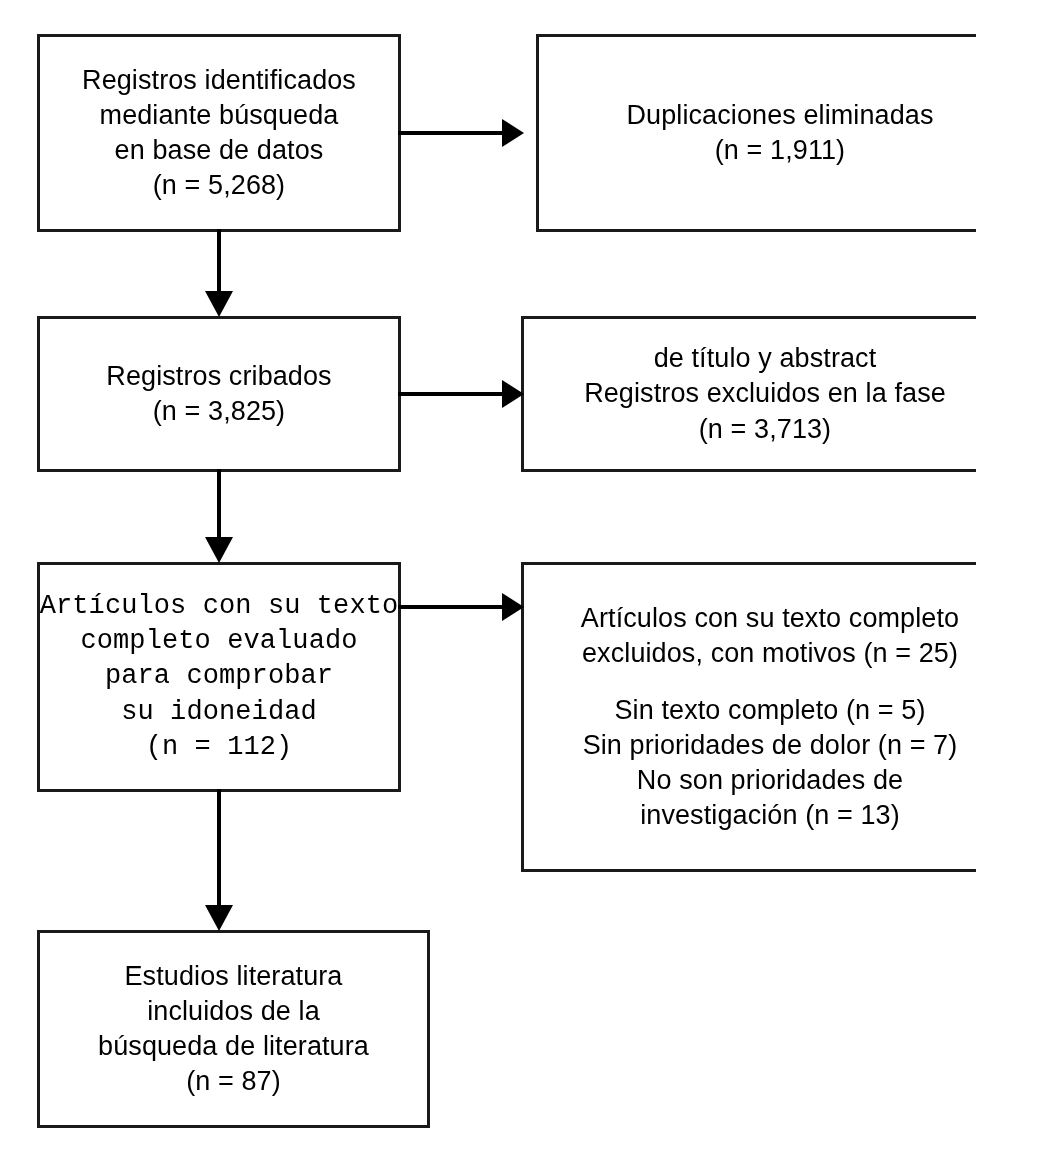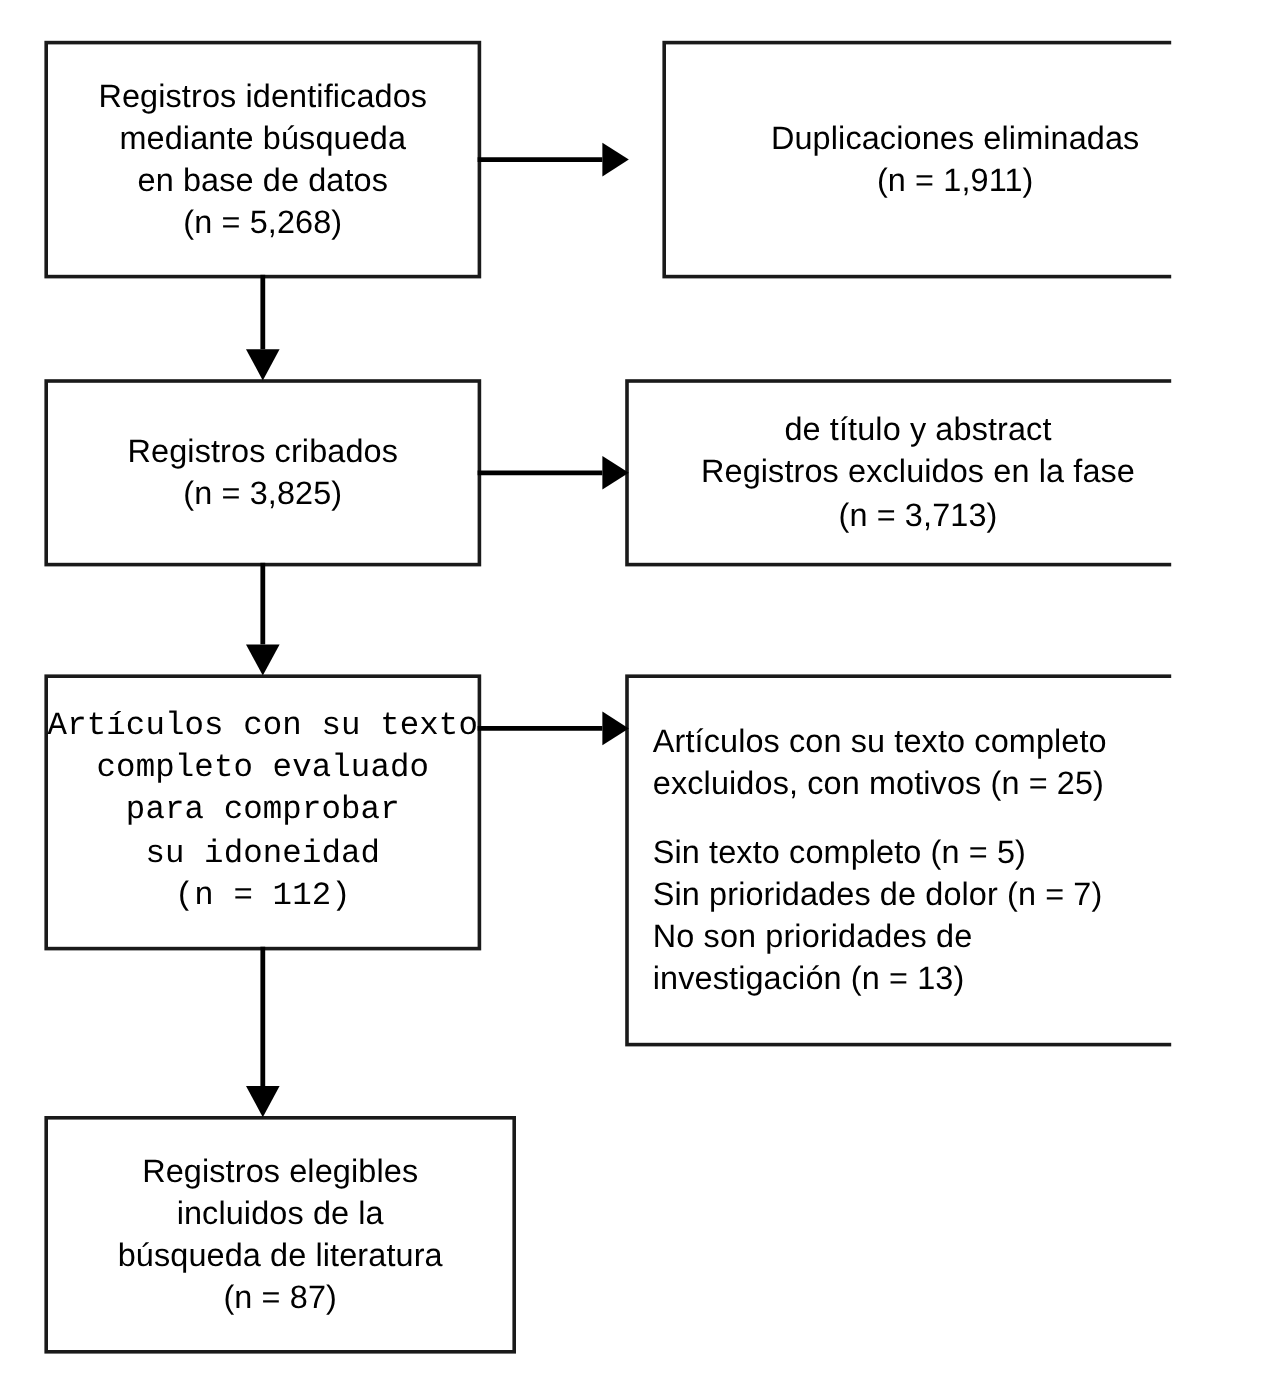--- a/index.html
+++ b/index.html
@@ -52,25 +52,25 @@
   .connector line {
     stroke: #000000;
     stroke-width: 4;
   }
   .connector polygon {
     fill: #000000;
   }
 
   
   #node-identified   { left: 37px;  top: 34px;  width: 364px; height: 198px; }
-  #node-duplicates   { left: 552px; top: 34px;  width: 488px; height: 198px; }
+  #node-duplicates   { left: 536px; top: 34px;  width: 488px; height: 198px; }
   #node-screened     { left: 37px;  top: 316px; width: 364px; height: 156px; }
   #node-excluded-ta  { left: 521px; top: 316px; width: 488px; height: 156px; }
   #node-fulltext     { left: 37px;  top: 562px; width: 364px; height: 230px; font-family: Liberation Mono, monospace; }
-  #node-excluded-ft  { left: 521px; top: 562px; width: 488px; height: 310px; }
+  #node-excluded-ft  { left: 521px; top: 562px; width: 488px; height: 310px; align-items: center; }
   #node-included     { left: 37px;  top: 930px; width: 393px; height: 198px; }
 
   
   #arrow-identified-to-duplicates { left: 398px; top: 113px; width: 128px; height: 40px; }
   #arrow-screened-to-excluded-ta  { left: 398px; top: 374px; width: 128px; height: 40px; }
   #arrow-fulltext-to-excluded-ft  { left: 398px; top: 587px; width: 128px; height: 40px; }
   #arrow-identified-to-screened   { left: 199px; top: 229px; width: 40px;  height: 90px; }
   #arrow-screened-to-fulltext     { left: 199px; top: 469px; width: 40px;  height: 96px; }
   #arrow-fulltext-to-included     { left: 199px; top: 789px; width: 40px;  height: 144px; }
 </style>
@@ -114,21 +114,21 @@
     <div class="node-line">Artículos con su texto completo</div>
     <div class="node-line">excluidos, con motivos (n = 25)</div>
     <div class="node-line spacer"></div>
     <div class="node-line">Sin texto completo (n = 5)</div>
     <div class="node-line">Sin prioridades de dolor (n = 7)</div>
     <div class="node-line">No son prioridades de</div>
     <div class="node-line">investigación (n = 13)</div>
   </div>
 
   <div class="node" id="node-included">
-    <div class="node-line">Registros elegibles</div>
+    <div class="node-line">Estudios literatura</div>
     <div class="node-line">incluidos de la</div>
     <div class="node-line">búsqueda de literatura</div>
     <div class="node-line">(n = 87)</div>
   </div>
 
   <svg class="connector" id="arrow-identified-to-duplicates" viewBox="0 0 128 40" width="128" height="40">
     <line x1="0" y1="20" x2="104" y2="20"></line>
     <polygon points="104,6 126,20 104,34"></polygon>
   </svg>
 

